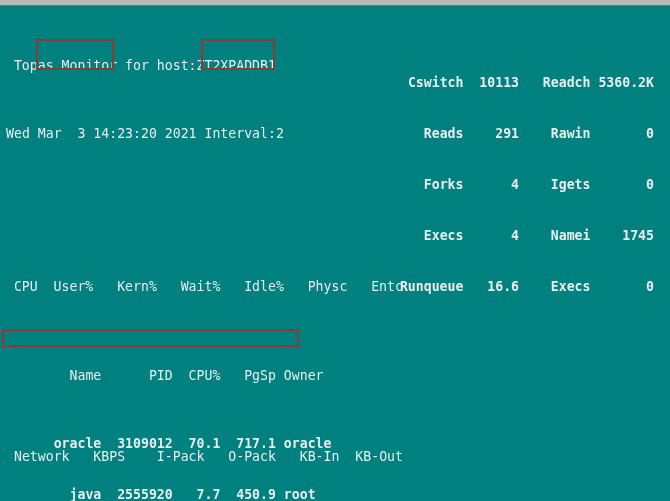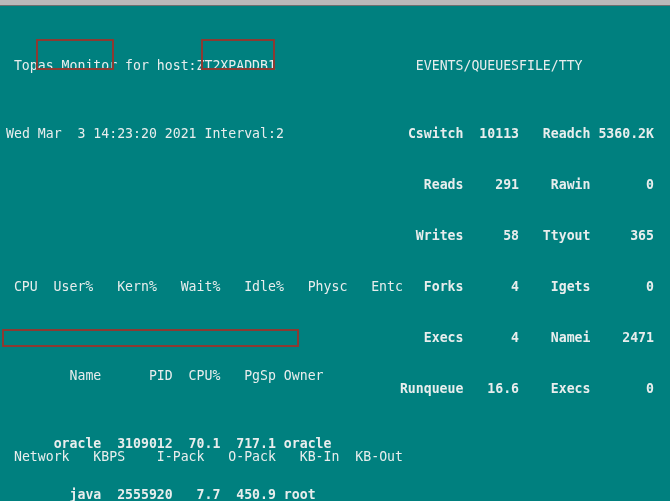--- a/index.html
+++ b/index.html
@@ -101,27 +101,25 @@
     
     
     
     
     
 
   </div>
 
   <div class="pane" id="rightpane">
 
-    <span class="hdr"><span class="cl" style="width:16ch">EVENTS/QUEUES</span><span class="cl">FILE/TTY</span></span>
 
     <span class="row"><span class="cl" style="width:9ch">Cswitch</span><span class="c" style="width:7ch">10113</span><span class="cl" style="width:9ch">Readch</span><span class="c" style="width:8ch">5360.2K</span></span>
     <span class="row"><span class="cl" style="width:9ch">Reads</span><span class="c" style="width:7ch">291</span><span class="cl" style="width:9ch">Rawin</span><span class="c" style="width:8ch">0</span></span>
-    <span class="row"><span class="cl" style="width:9ch">Writes</span><span class="c" style="width:7ch">58</span><span class="cl" style="width:9ch">Ttyout</span><span class="c" style="width:8ch">365</span></span>
     <span class="row"><span class="cl" style="width:9ch">Forks</span><span class="c" style="width:7ch">4</span><span class="cl" style="width:9ch">Igets</span><span class="c" style="width:8ch">0</span></span>
-    <span class="row"><span class="cl" style="width:9ch">Execs</span><span class="c" style="width:7ch">4</span><span class="cl" style="width:9ch">Namei</span><span class="c" style="width:8ch">2471</span></span>
+    <span class="row"><span class="cl" style="width:9ch">Execs</span><span class="c" style="width:7ch">4</span><span class="cl" style="width:9ch">Namei</span><span class="c" style="width:8ch">1745</span></span>
     <span class="row"><span class="cl" style="width:9ch">Runqueue</span><span class="c" style="width:7ch">16.6</span><span class="cl" style="width:9ch">Execs</span><span class="c" style="width:8ch">0</span></span>
 
     
 
     
 
     
     
     
     

